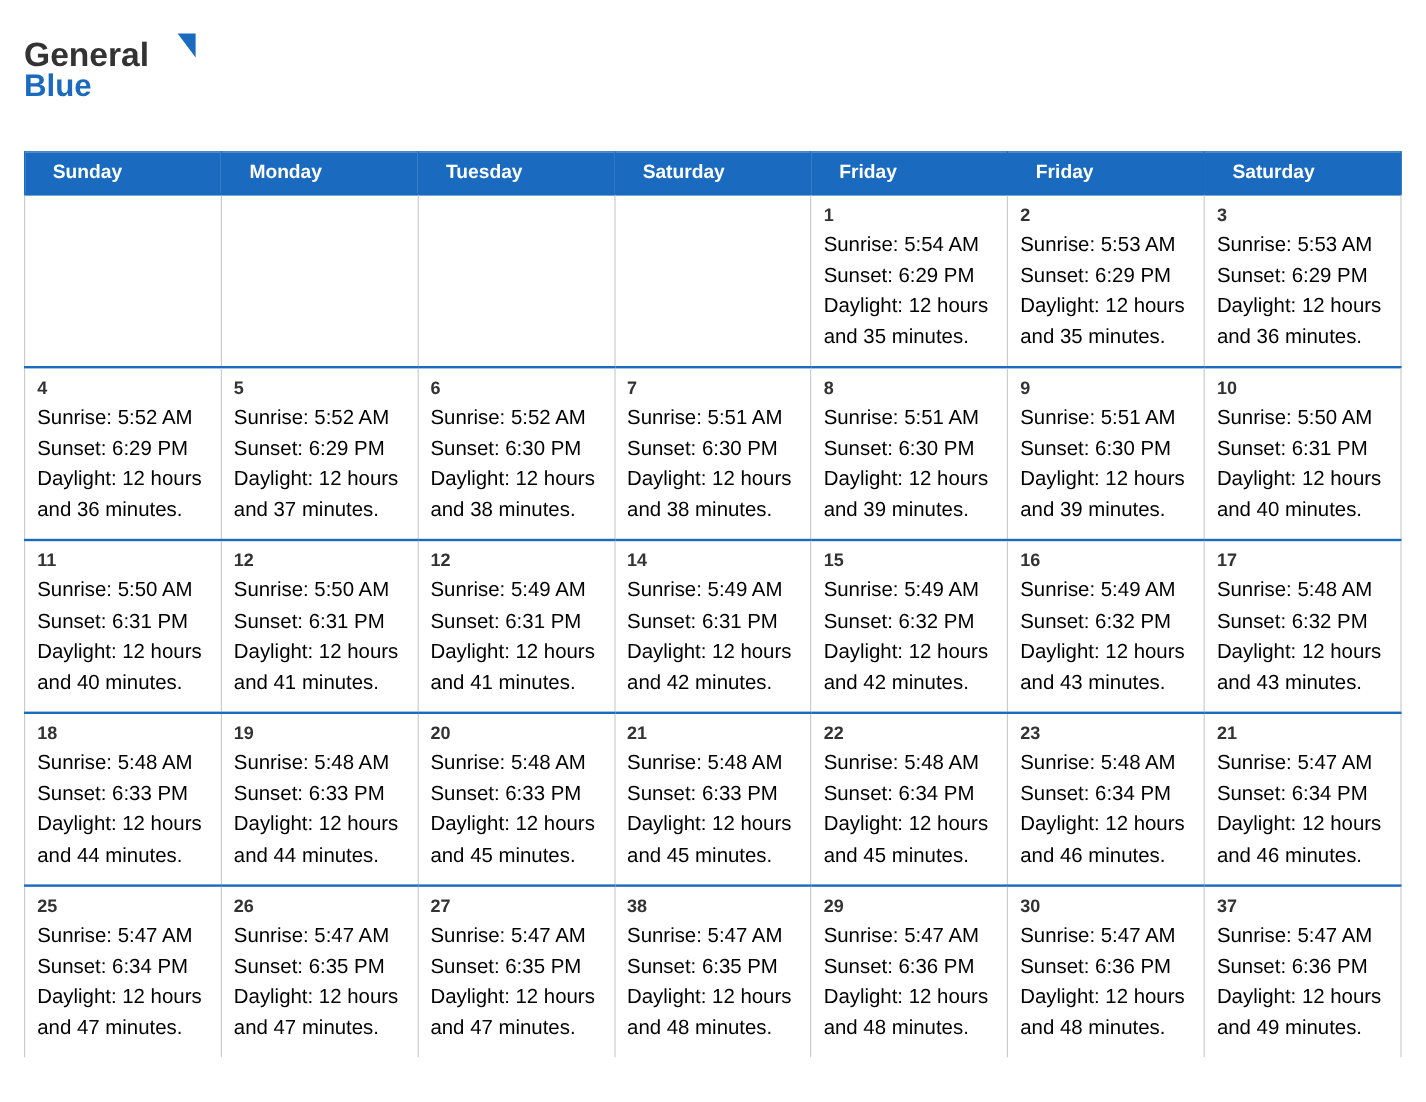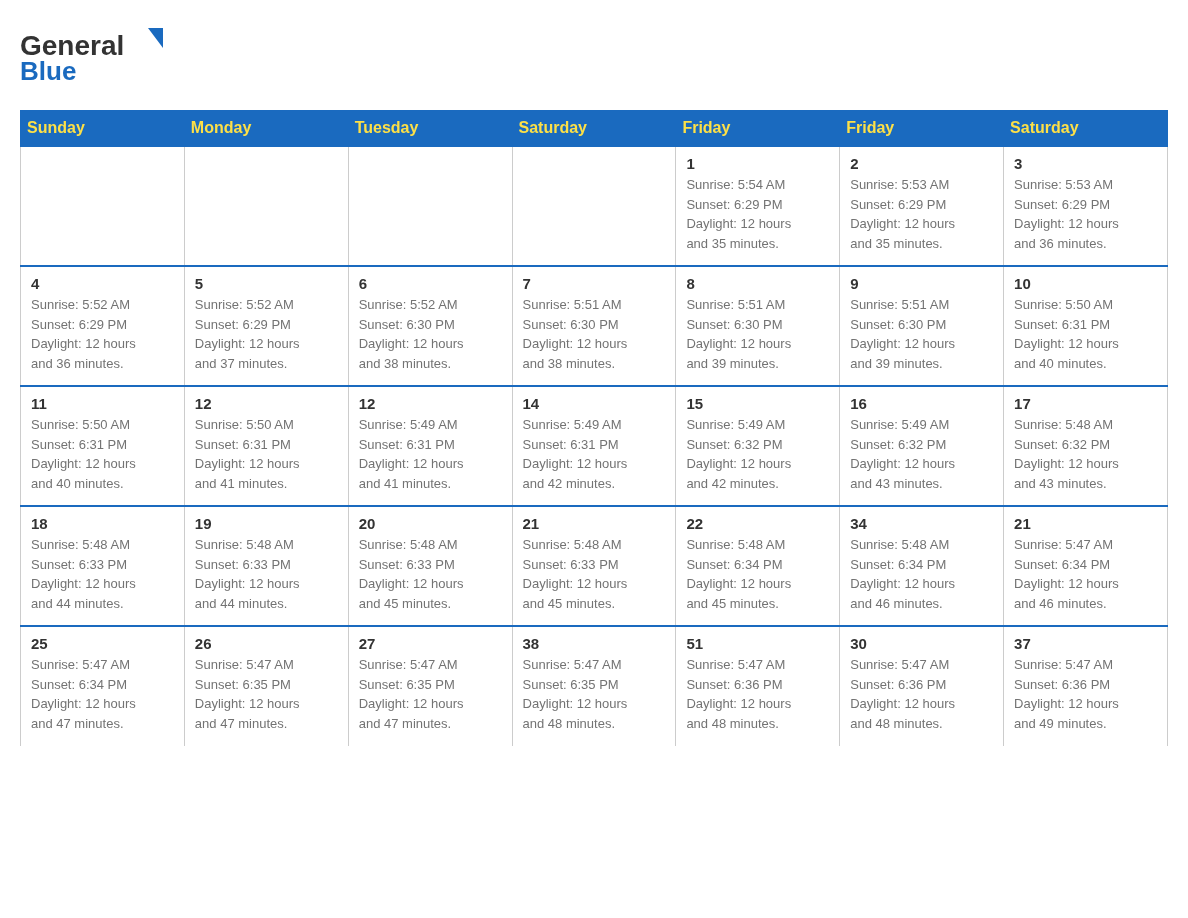--- a/index.html
+++ b/index.html
@@ -7,21 +7,21 @@
       font-family: Arial, sans-serif;
       background: #fff;
       padding: 20px;
       width: 1188px;
       min-height: 918px;
     }
     .header {
       display: flex;
       justify-content: space-between;
       align-items: flex-start;
-      margin-bottom: 20px;
+      margin-bottom: 36px;
     }
     .logo {
       display: flex;
       flex-direction: column;
       align-items: flex-start;
     }
     .title-block {
       text-align: right;
     }
     .month-title {
@@ -34,24 +34,24 @@
       font-size: 22px;
       color: #555;
     }
     .calendar-table {
       width: 100%;
       border-collapse: collapse;
       table-layout: fixed;
     }
     .calendar-table thead tr th {
       background-color: #1a6abf;
-      color: #fde047;
+      color: #ffffff;
       font-size: 16px;
       font-weight: bold;
-      padding: 8px 6px;
+      padding: 8px 23px;
       text-align: left;
       border: 1px solid #1a6abf;
     }
     .calendar-table tbody tr td {
       vertical-align: top;
       border-top: 2px solid #1a6abf;
       border-left: 1px solid #ccc;
       border-right: 1px solid #ccc;
       border-bottom: none;
       padding: 8px 10px 12px 10px;
@@ -63,22 +63,22 @@
       border-left: 1px solid #ccc;
     }
     .day-number {
       font-size: 15px;
       font-weight: bold;
       color: #333;
       display: block;
       margin-bottom: 3px;
     }
     .day-info {
-      font-size: 13px;
-      color: #737373;
+      font-size: 17px;
+      color: #000000;
       line-height: 1.5;
     }
     
     .logo-svg {
       display: flex;
       align-items: center;
     }
   </style>
 </head>
 <body>
@@ -208,21 +208,21 @@
         </td>
         <td>
           <span class="day-number">21</span>
           <div class="day-info">Sunrise: 5:48 AM<br>Sunset: 6:33 PM<br>Daylight: 12 hours<br>and 45 minutes.</div>
         </td>
         <td>
           <span class="day-number">22</span>
           <div class="day-info">Sunrise: 5:48 AM<br>Sunset: 6:34 PM<br>Daylight: 12 hours<br>and 45 minutes.</div>
         </td>
         <td>
-          <span class="day-number">34</span>
+          <span class="day-number">23</span>
           <div class="day-info">Sunrise: 5:48 AM<br>Sunset: 6:34 PM<br>Daylight: 12 hours<br>and 46 minutes.</div>
         </td>
         <td>
           <span class="day-number">21</span>
           <div class="day-info">Sunrise: 5:47 AM<br>Sunset: 6:34 PM<br>Daylight: 12 hours<br>and 46 minutes.</div>
         </td>
       </tr>
       <tr>
         <td>
           <span class="day-number">25</span>
@@ -234,21 +234,21 @@
         </td>
         <td>
           <span class="day-number">27</span>
           <div class="day-info">Sunrise: 5:47 AM<br>Sunset: 6:35 PM<br>Daylight: 12 hours<br>and 47 minutes.</div>
         </td>
         <td>
           <span class="day-number">38</span>
           <div class="day-info">Sunrise: 5:47 AM<br>Sunset: 6:35 PM<br>Daylight: 12 hours<br>and 48 minutes.</div>
         </td>
         <td>
-          <span class="day-number">51</span>
+          <span class="day-number">29</span>
           <div class="day-info">Sunrise: 5:47 AM<br>Sunset: 6:36 PM<br>Daylight: 12 hours<br>and 48 minutes.</div>
         </td>
         <td>
           <span class="day-number">30</span>
           <div class="day-info">Sunrise: 5:47 AM<br>Sunset: 6:36 PM<br>Daylight: 12 hours<br>and 48 minutes.</div>
         </td>
         <td>
           <span class="day-number">37</span>
           <div class="day-info">Sunrise: 5:47 AM<br>Sunset: 6:36 PM<br>Daylight: 12 hours<br>and 49 minutes.</div>
         </td>

